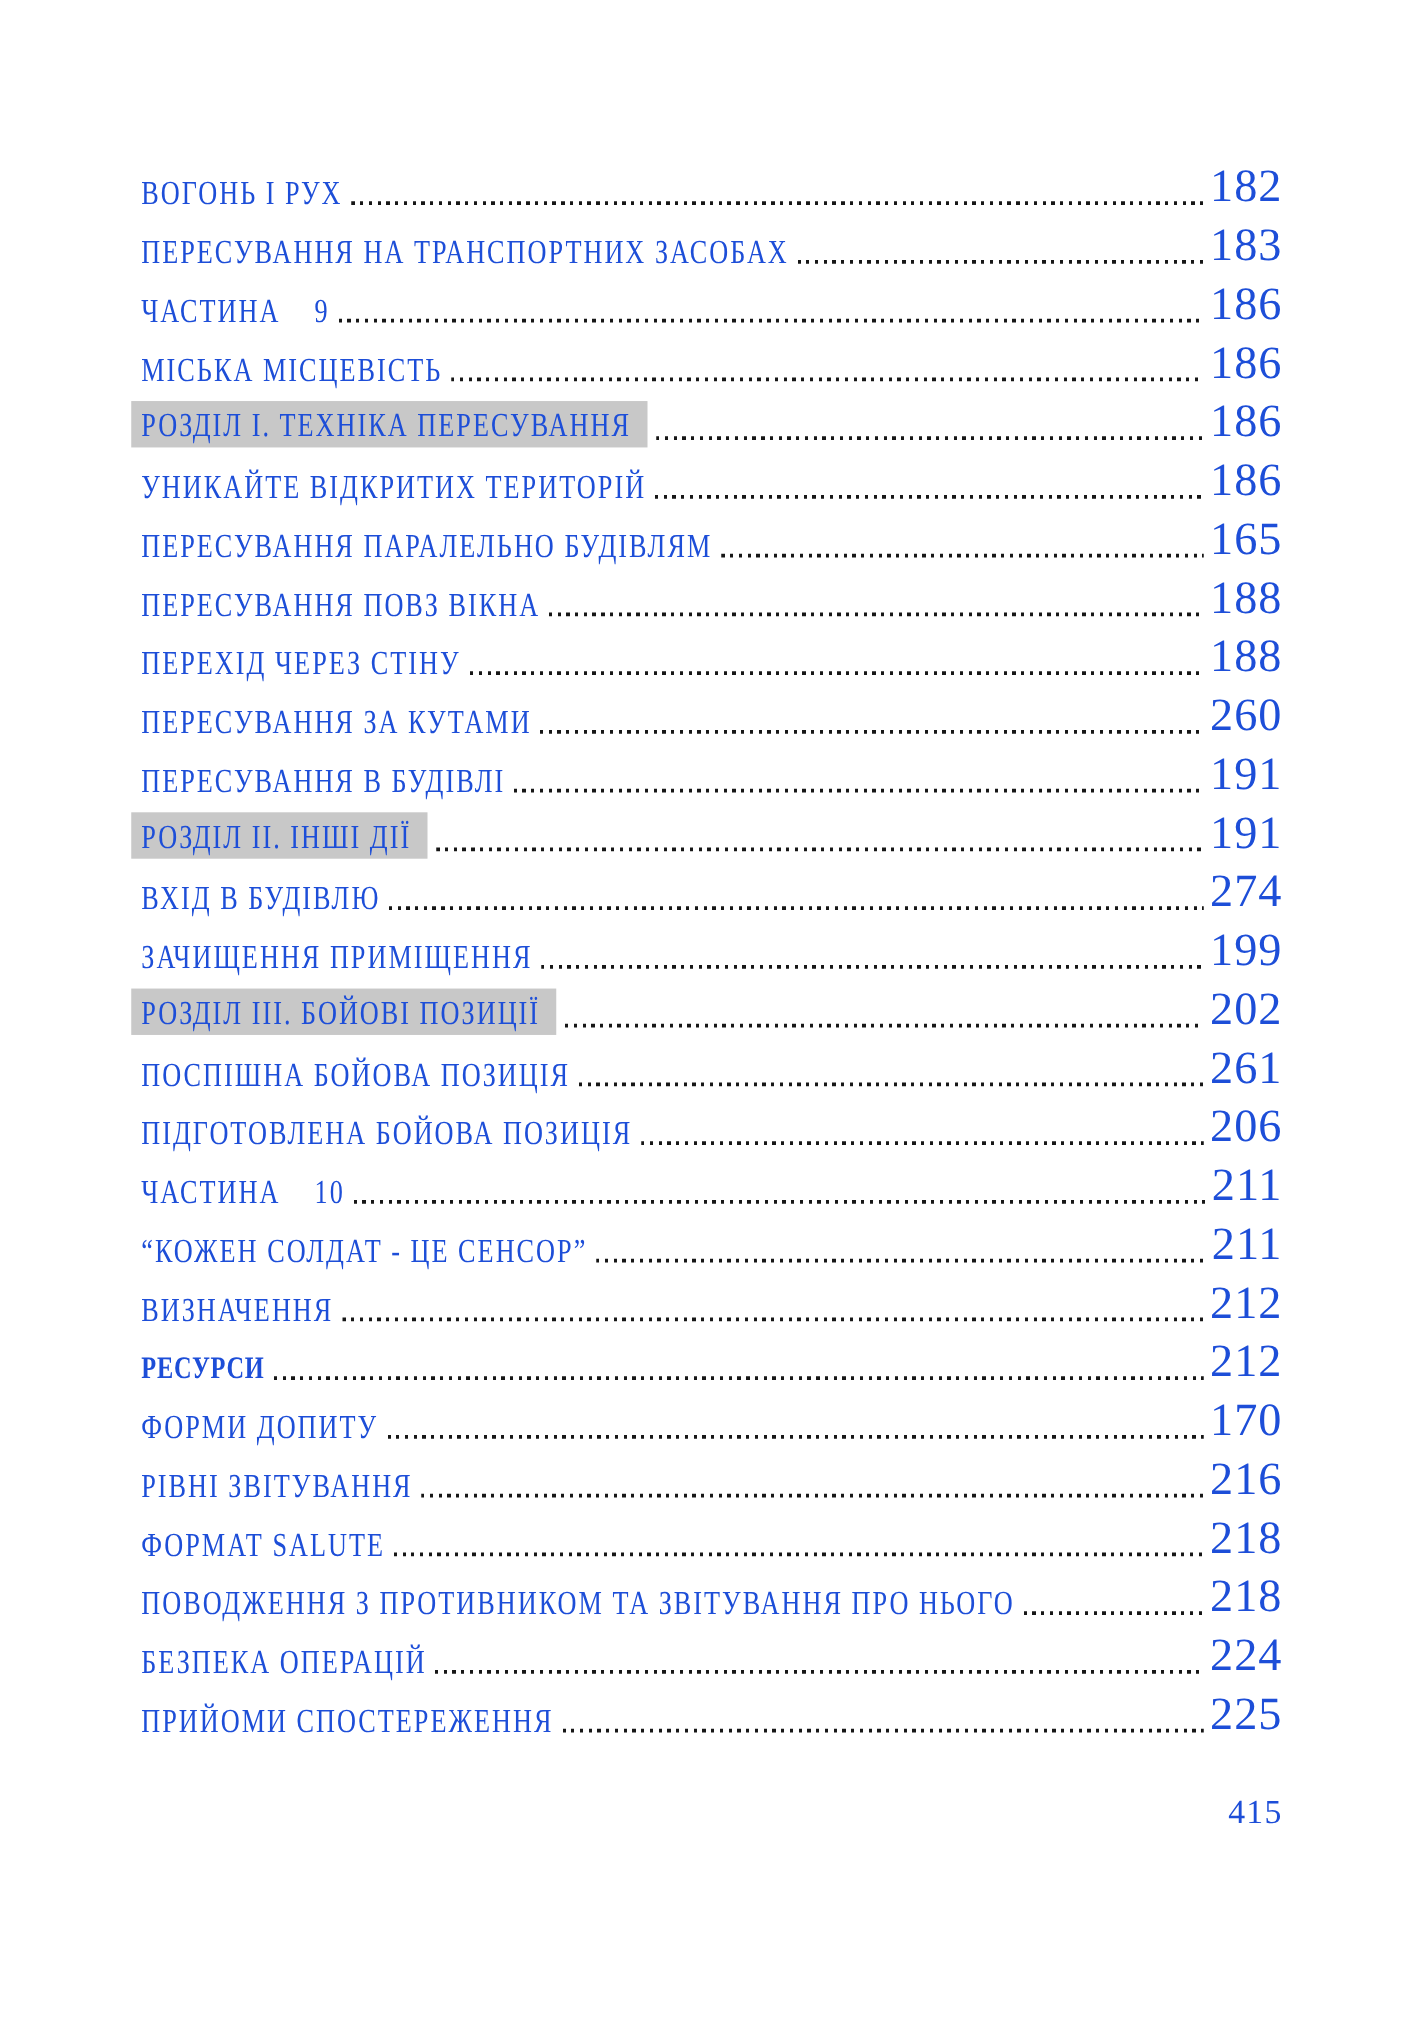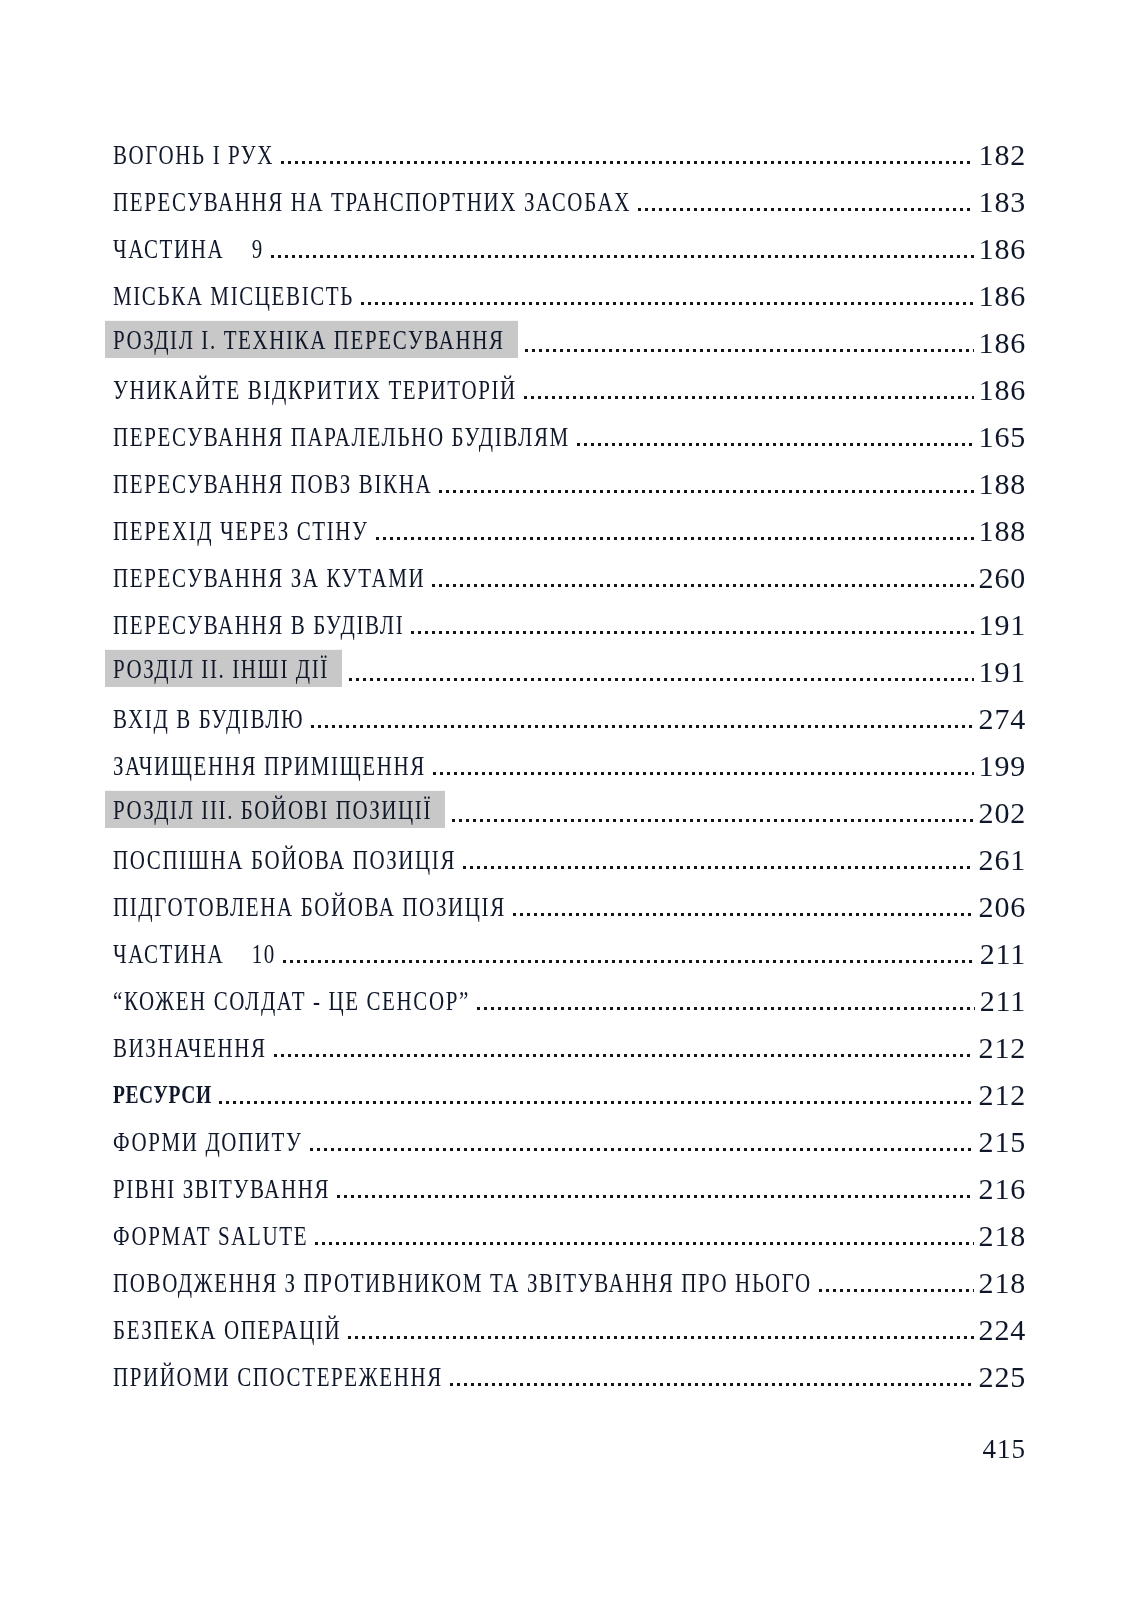--- a/index.html
+++ b/index.html
@@ -4,21 +4,21 @@
 <style>
   * { box-sizing: border-box; }
   html, body { margin: 0; padding: 0; background: #ffffff; }
 
   .page {
     position: relative;
     width: 1142px;
     height: 1615px;
     background: #ffffff;
     font-family: "Liberation Serif", serif;
-    color: #0f172a;
+    color: #1d4ed8;
     overflow: hidden;
   }
 
   .toc {
     position: absolute;
     left: 113px;
     top: 131px;
     width: 913px;
   }
 
@@ -53,21 +53,21 @@
 
   .toc-leader {
     flex: 1 1 0;
     min-width: 8px;
     height: 3px;
     margin: 0 5px 6px 7px;
     background-image: repeating-linear-gradient(90deg, #161616 0 2.6px, transparent 2.6px 7px);
   }
 
   .toc-page {
-    font-size: 30px;
+    font-size: 37px;
     letter-spacing: 0.8px;
     line-height: 1.05;
   }
 
   .footer {
     position: absolute;
     left: 113px;
     top: 1434px;
     width: 913px;
     text-align: right;
@@ -203,21 +203,21 @@
 
     <div class="toc-row alt">
       <span class="toc-label">РЕСУРСИ</span>
       <span class="toc-leader"></span>
       <span class="toc-page">212</span>
     </div>
 
     <div class="toc-row">
       <span class="toc-label">ФОРМИ ДОПИТУ</span>
       <span class="toc-leader"></span>
-      <span class="toc-page">215</span>
+      <span class="toc-page">170</span>
     </div>
 
     <div class="toc-row">
       <span class="toc-label">РІВНІ ЗВІТУВАННЯ</span>
       <span class="toc-leader"></span>
       <span class="toc-page">216</span>
     </div>
 
     <div class="toc-row">
       <span class="toc-label">ФОРМАТ SALUTE</span>

